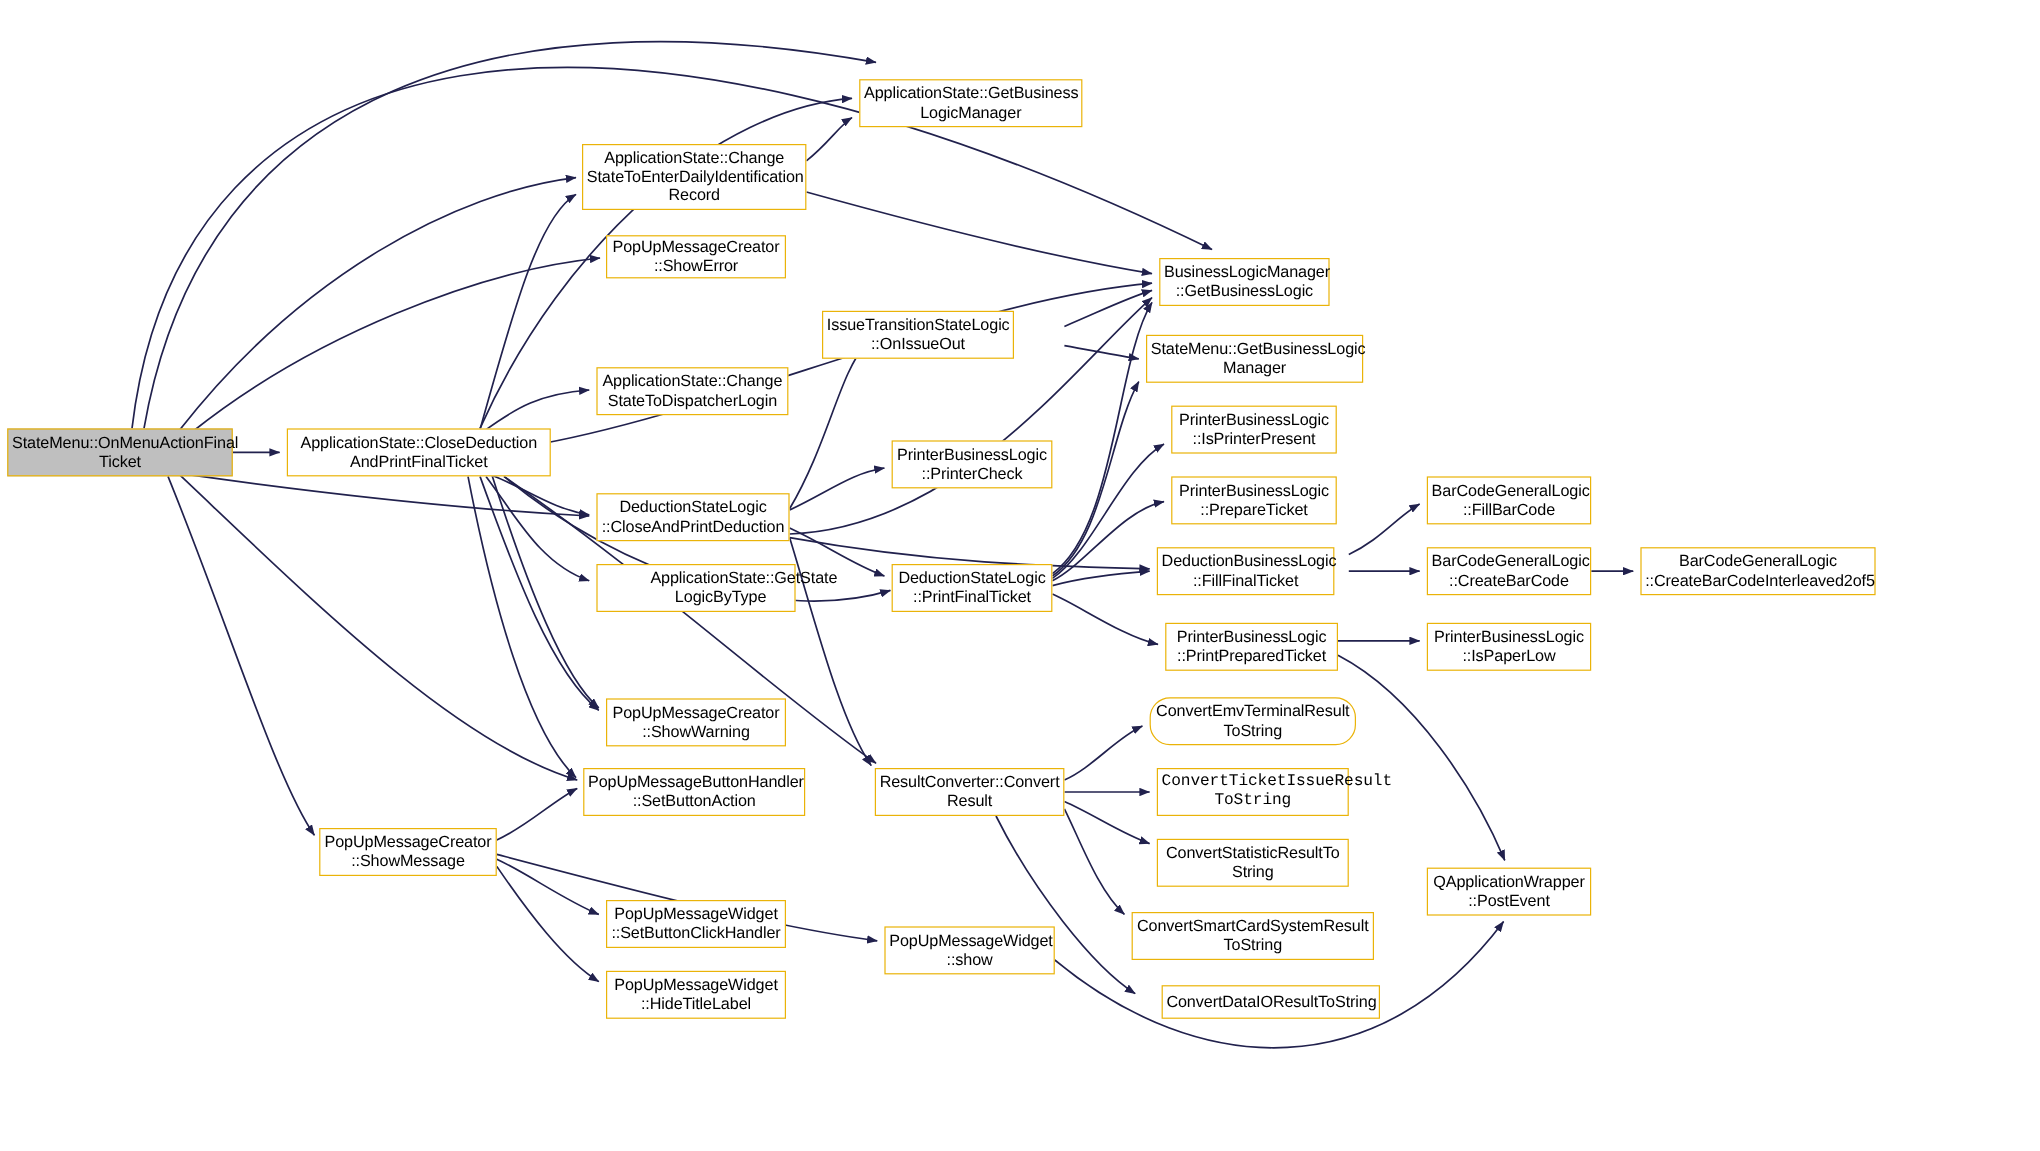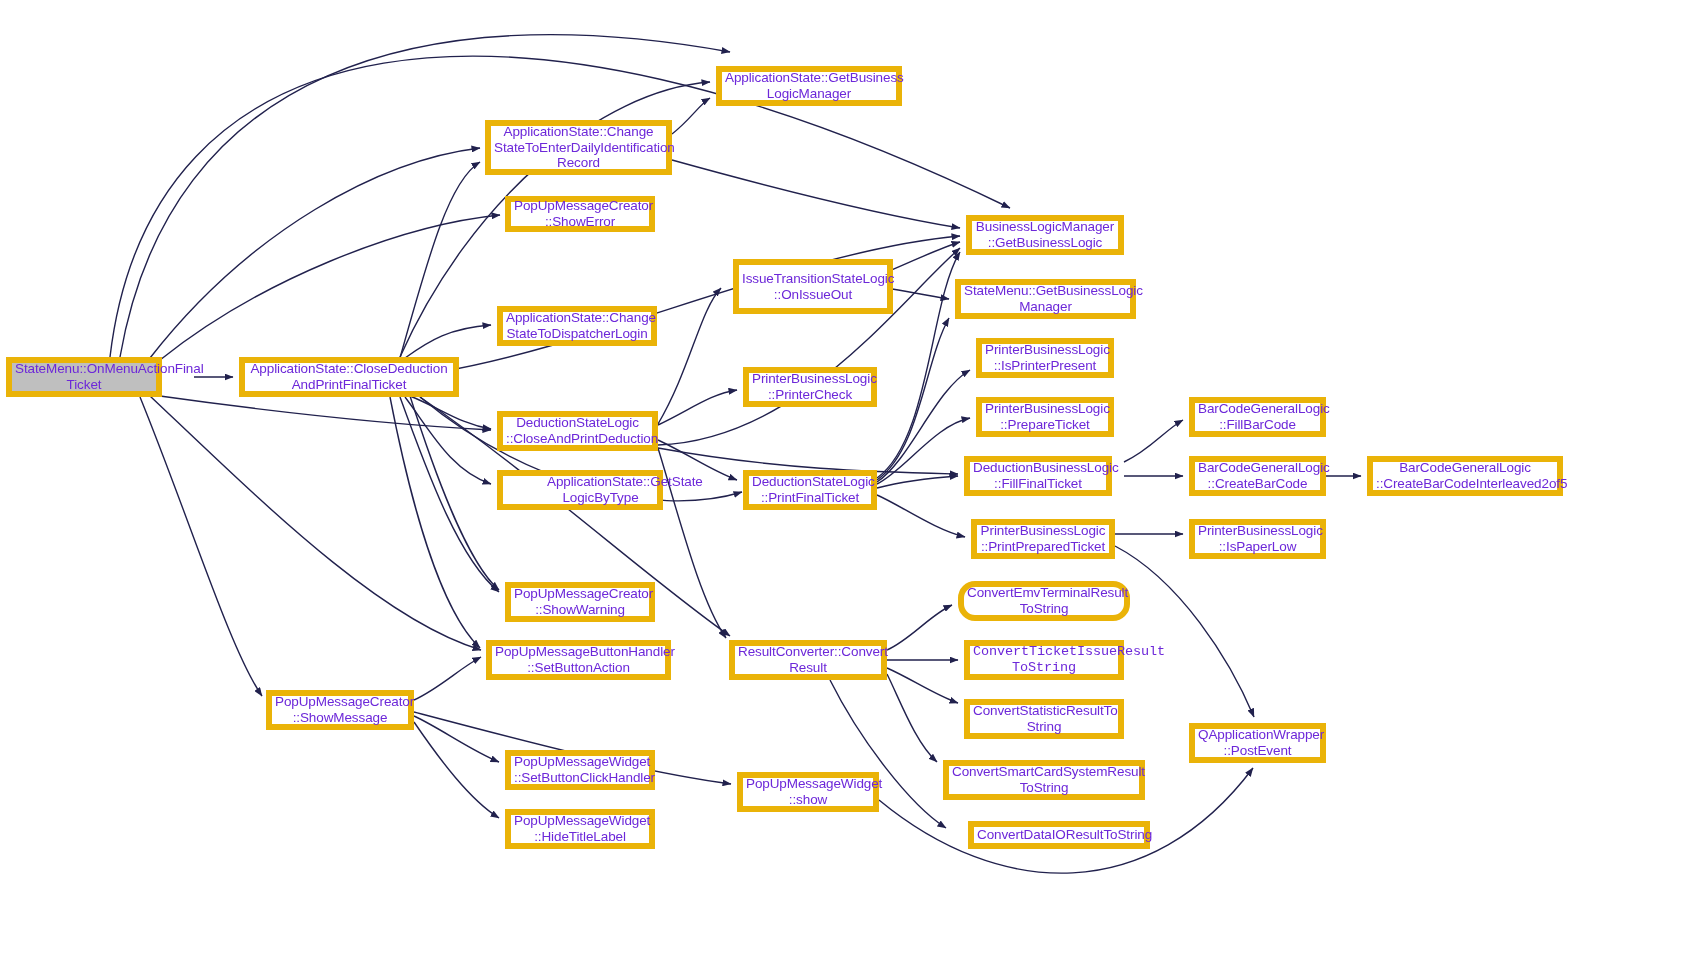--- a/index.html
+++ b/index.html
@@ -20,23 +20,23 @@
     position: absolute;
     left: 0;
     top: 0;
     width: 1700px;
     height: 959px;
     pointer-events: none;
   }
   .node {
     position: absolute;
     box-sizing: border-box;
-    border: 6px solid #eab308;
+    border: 1px solid #eab308;
     background: #ffffff;
-    color: #6d28d9;
+    color: #000000;
     display: flex;
     align-items: center;
     justify-content: center;
     text-align: center;
     font-size: 13.5px;
     line-height: 1.17;
     letter-spacing: -0.1px;
     padding: 1px 3px;
     white-space: pre-line;
     z-index: 5;
@@ -106,34 +106,34 @@
         <path d="M 414 700 C 440 688 460 668 481 657" fill="none" stroke="#21214d" stroke-width="1.4" marker-end="url(#arrow)"></path>
         <path d="M 414 716 C 440 728 470 750 499 762" fill="none" stroke="#21214d" stroke-width="1.4" marker-end="url(#arrow)"></path>
         <path d="M 414 722 C 440 760 470 800 499 818" fill="none" stroke="#21214d" stroke-width="1.4" marker-end="url(#arrow)"></path>
         <path d="M 414 712 C 520 740 640 772 731 784" fill="none" stroke="#21214d" stroke-width="1.4" marker-end="url(#arrow)"></path>
         <path d="M 879 800 C 1000 900 1150 905 1253 768" fill="none" stroke="#21214d" stroke-width="1.4" marker-end="url(#arrow)"></path>
         <path d="M 410 396 C 440 490 470 565 499 590" fill="none" stroke="#21214d" stroke-width="1.4" marker-end="url(#arrow)"></path>
         <path d="M 160 396 C 260 410 380 424 491 430" fill="none" stroke="#21214d" stroke-width="1.4" marker-end="url(#arrow)"></path>
       </g>
   </svg>
   <div id="nodes">
-      <div class="node root" style="left: 6px; top: 357px; width: 156px; height: 40px;"><span class="label">StateMenu::OnMenuActionFinal
+      <div class="node root" style="left: 6px; top: 357px; width: 188px; height: 40px;"><span class="label">StateMenu::OnMenuActionFinal
 Ticket</span></div>
       <div class="node" style="left: 239px; top: 357px; width: 220px; height: 40px;"><span class="label">ApplicationState::CloseDeduction
 AndPrintFinalTicket</span></div>
       <div class="node" style="left: 716px; top: 66px; width: 186px; height: 40px;"><span class="label">ApplicationState::GetBusiness
 LogicManager</span></div>
       <div class="node" style="left: 485px; top: 120px; width: 187px; height: 55px;"><span class="label">ApplicationState::Change
 StateToEnterDailyIdentification
 Record</span></div>
       <div class="node" style="left: 505px; top: 196px; width: 150px; height: 36px;"><span class="label">PopUpMessageCreator
 ::ShowError</span></div>
-      <div class="node" style="left: 966px; top: 215px; width: 158px; height: 40px;"><span class="label">BusinessLogicManager
+      <div class="node" style="left: 966px; top: 215px; width: 142px; height: 40px;"><span class="label">BusinessLogicManager
 ::GetBusinessLogic</span></div>
-      <div class="node" style="left: 733px; top: 259px; width: 160px; height: 55px;"><span class="label">IssueTransitionStateLogic
+      <div class="node" style="left: 685px; top: 259px; width: 160px; height: 40px;"><span class="label">IssueTransitionStateLogic
 ::OnIssueOut</span></div>
       <div class="node" style="left: 955px; top: 279px; width: 181px; height: 40px;"><span class="label">StateMenu::GetBusinessLogic
 Manager</span></div>
       <div class="node" style="left: 497px; top: 306px; width: 160px; height: 40px;"><span class="label">ApplicationState::Change
 StateToDispatcherLogin</span></div>
       <div class="node" style="left: 976px; top: 338px; width: 138px; height: 40px;"><span class="label">PrinterBusinessLogic
 ::IsPrinterPresent</span></div>
       <div class="node" style="left: 743px; top: 367px; width: 134px; height: 40px;"><span class="label">PrinterBusinessLogic
 ::PrinterCheck</span></div>
       <div class="node" style="left: 976px; top: 397px; width: 138px; height: 40px;"><span class="label">PrinterBusinessLogic

